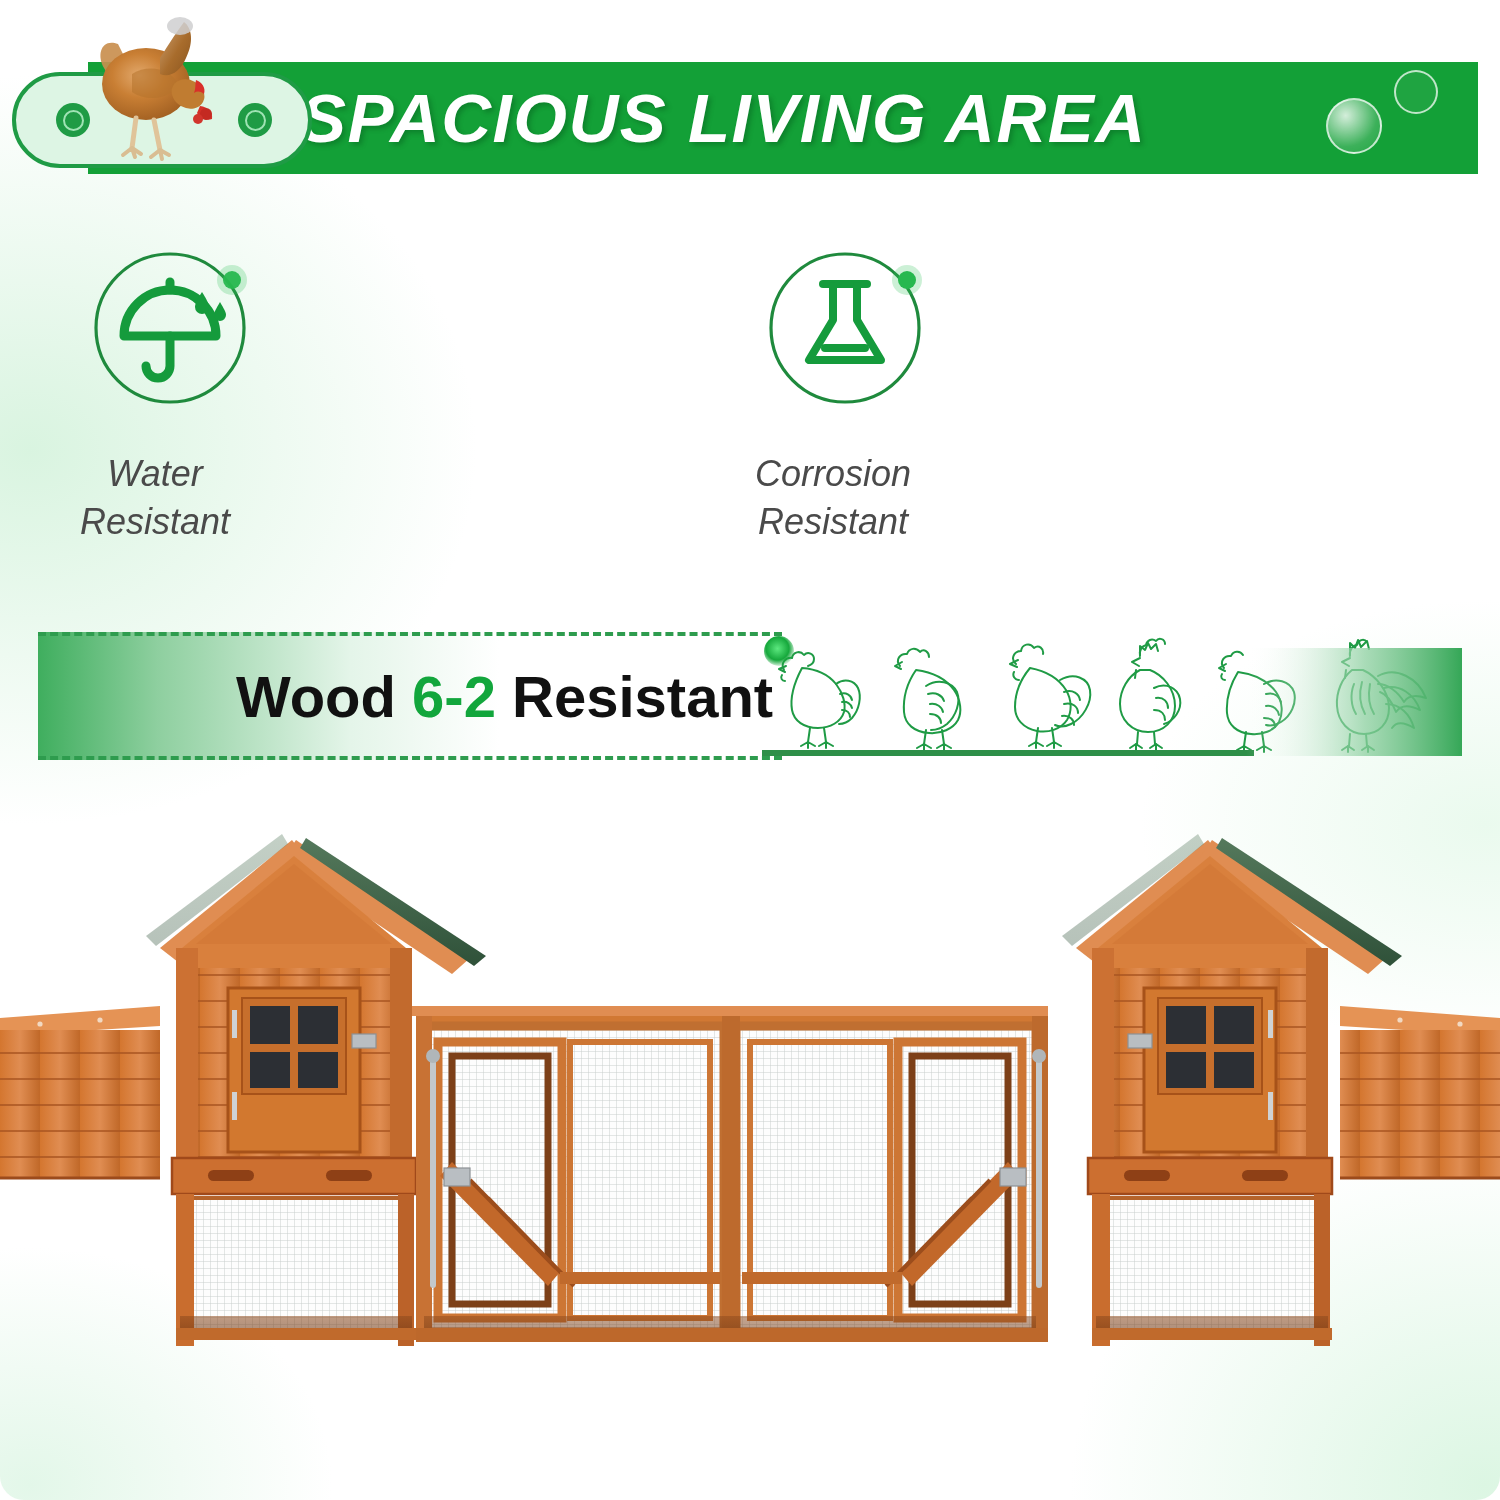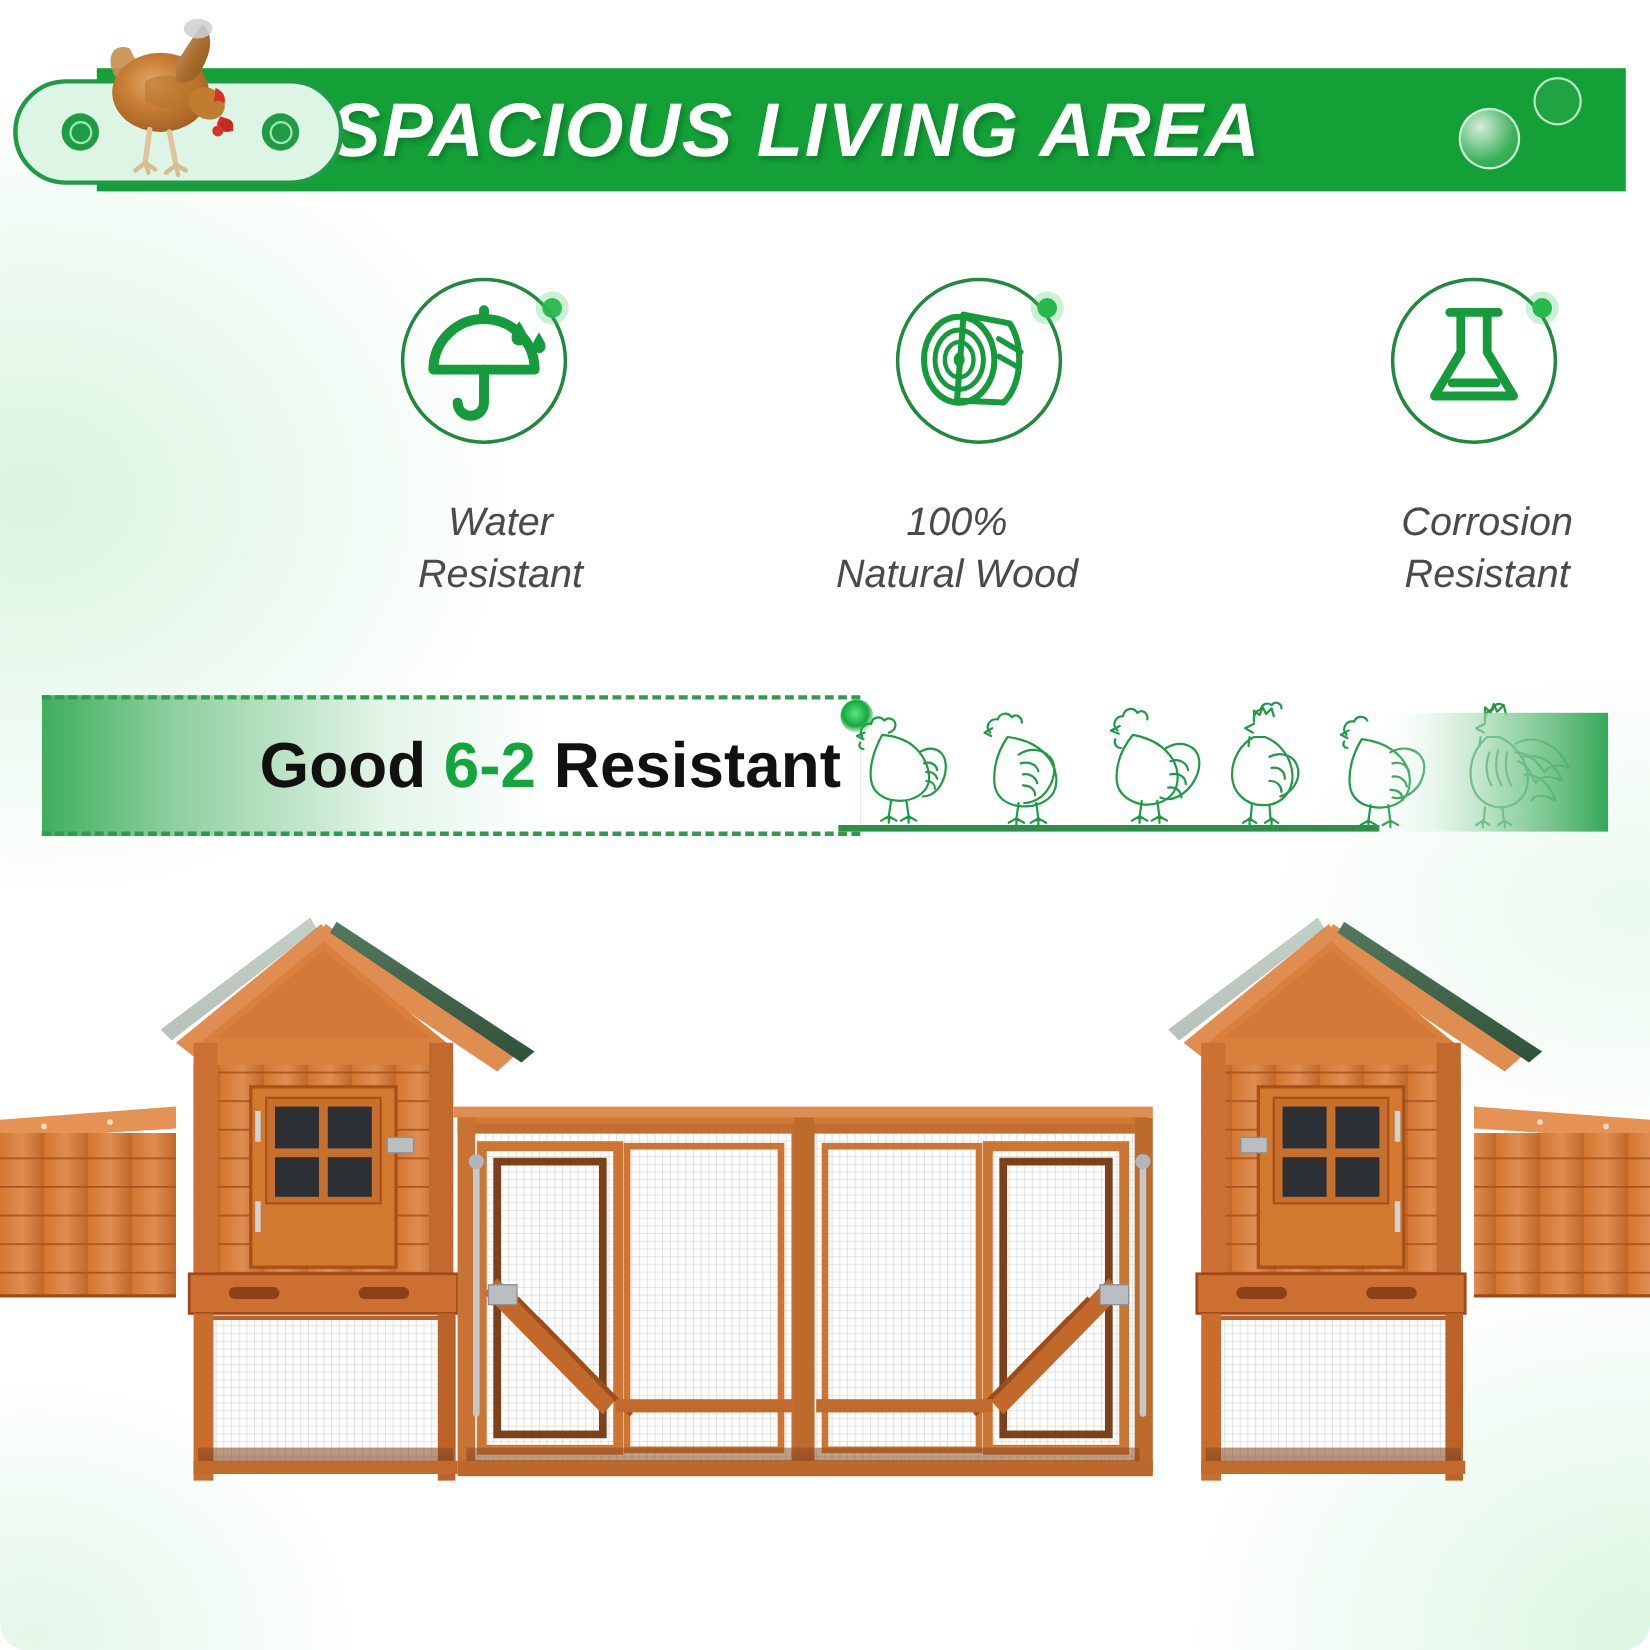--- a/index.html
+++ b/index.html
@@ -78,21 +78,21 @@
   
   .badge-hen { position: absolute; left: 74px; top: 2px; z-index: 4; }
 
   
   .features {
     position: absolute;
     left: 80px; top: 238px;
     width: 1350px;
     display: flex;
   }
-  .feature { flex: 1; display: flex; flex-direction: column; align-items: flex-end; }
+  .feature { flex: 1; display: flex; flex-direction: column; align-items: flex-start; }
   .feature-ring {
     position: relative;
     width: 180px; height: 180px;
   }
   .feature-label {
     margin-top: 32px;
     font-size: 36px;
     font-style: italic;
     color: #4a4a4a;
     text-align: center;
@@ -204,39 +204,20 @@
           <path d="M122 54 c5 8 7 12 7 15 a7 7 0 0 1 -14 0 c0 -3 2 -7 7 -15 Z" fill="#159b3c"></path>
           <path d="M140 64 c4 7 6 10 6 13 a6 6 0 0 1 -12 0 c0 -3 2 -6 6 -13 Z" fill="#159b3c"></path>
           <circle cx="152" cy="42" r="9" fill="#23b54b" opacity=".95"></circle>
           <circle cx="152" cy="42" r="15" fill="#34c45c" opacity=".25"></circle>
         </svg>
       </div>
       <div class="feature-label">Water
 Resistant</div>
     </div>
 
-    <div class="feature">
-      <div class="feature-ring">
-        <svg width="180" height="180" viewBox="0 0 180 180">
-          <circle cx="90" cy="90" r="74" fill="none" stroke="#1f8a3d" stroke-width="3.2"></circle>
-
-          <path d="M76 48 L118 56 A26 44 0 0 1 112 128 L70 126 Z" fill="none" stroke="#159b3c" stroke-width="5.5" stroke-linejoin="round"></path>
-          <ellipse cx="72" cy="89" rx="32" ry="39" fill="none" stroke="#159b3c" stroke-width="5.5"></ellipse>
-          <ellipse cx="72" cy="89" rx="22" ry="27" fill="none" stroke="#159b3c" stroke-width="4.5"></ellipse>
-          <ellipse cx="72" cy="89" rx="13" ry="16" fill="none" stroke="#159b3c" stroke-width="4"></ellipse>
-          <ellipse cx="72" cy="89" rx="5" ry="6.5" fill="#159b3c"></ellipse>
-          <line x1="108" y1="70" x2="128" y2="82" stroke="#159b3c" stroke-width="5" stroke-linecap="round"></line>
-          <line x1="108" y1="86" x2="126" y2="96" stroke="#159b3c" stroke-width="5" stroke-linecap="round"></line>
-          <circle cx="152" cy="42" r="9" fill="#23b54b"></circle>
-          <circle cx="152" cy="42" r="15" fill="#34c45c" opacity=".25"></circle>
-        </svg>
-      </div>
-      <div class="feature-label">100%
-Natural Wood</div>
-    </div>
 
     <div class="feature">
       <div class="feature-ring">
         <svg width="180" height="180" viewBox="0 0 180 180">
           <circle cx="90" cy="90" r="74" fill="none" stroke="#1f8a3d" stroke-width="3.2"></circle>
           <line x1="68" y1="46" x2="112" y2="46" stroke="#159b3c" stroke-width="8" stroke-linecap="round"></line>
           <path d="M78 48 L78 82 L54 122 L126 122 L102 82 L102 48" fill="none" stroke="#159b3c" stroke-width="8" stroke-linejoin="round" stroke-linecap="round"></path>
           <line x1="70" y1="110" x2="110" y2="110" stroke="#159b3c" stroke-width="8" stroke-linecap="round"></line>
           <circle cx="152" cy="42" r="9" fill="#23b54b"></circle>
           <circle cx="152" cy="42" r="15" fill="#34c45c" opacity=".25"></circle>
@@ -244,21 +225,21 @@
       </div>
       <div class="feature-label">Corrosion
 Resistant</div>
     </div>
 
 
   </div>
 
   <div class="holds">
     <div class="holds-left"></div>
-    <div class="holds-text"><span>Good </span><span class="holds-count">6-2</span><span> Resistant</span></div>
+    <div class="holds-text"><span>Wood </span><span class="holds-count">6-2</span><span> Resistant</span></div>
     <div class="holds-dot"></div>
 
     <div class="holds-right">
       <svg width="700" height="128" viewBox="0 0 700 128">
         <defs>
           <linearGradient id="fadeR" x1="0" y1="0" x2="1" y2="0">
             <stop offset="0%" stop-color="#ffffff" stop-opacity="0"></stop>
             <stop offset="55%" stop-color="#8ed0a1" stop-opacity=".75"></stop>
             <stop offset="100%" stop-color="#35a757" stop-opacity="1"></stop>
           </linearGradient>

